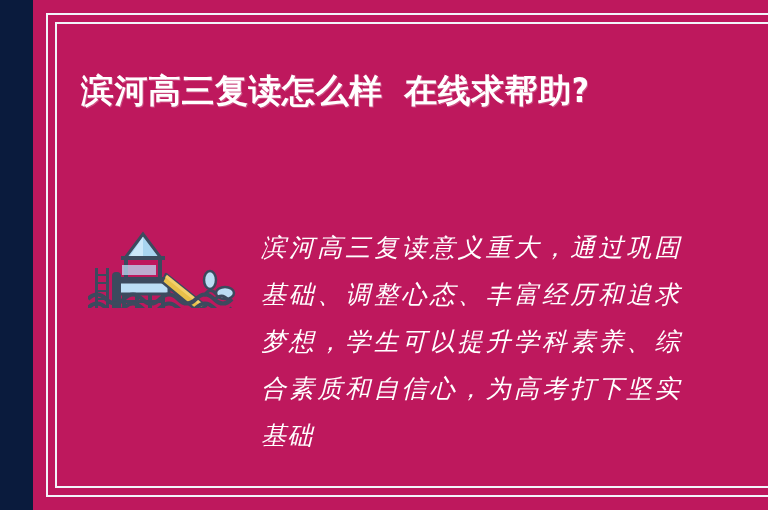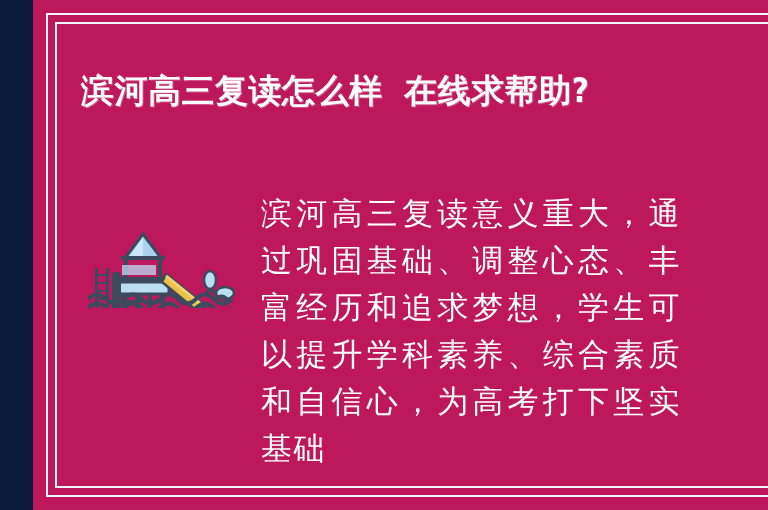--- a/index.html
+++ b/index.html
@@ -59,27 +59,28 @@
   .illustration {
     position: absolute;
     left: 55px;
     top: 196px;
     width: 150px;
     height: 112px;
   }
   .body-text {
     position: absolute;
     left: 228px;
-    top: 190px;
+    top: 224px;
     width: 420px;
     color: #ffffff;
-    font-size: 31px;
+    font-size: 25px;
     line-height: 47px;
     letter-spacing: 1.5px;
     font-family: "DejaVu Serif", "Liberation Serif", serif;
+    font-style: italic;
     text-align: justify;
     text-justify: inter-character;
   }
 </style>
 </head>
 <body>
 
 <div class="card">
 
   <div class="frame-outer"></div>

